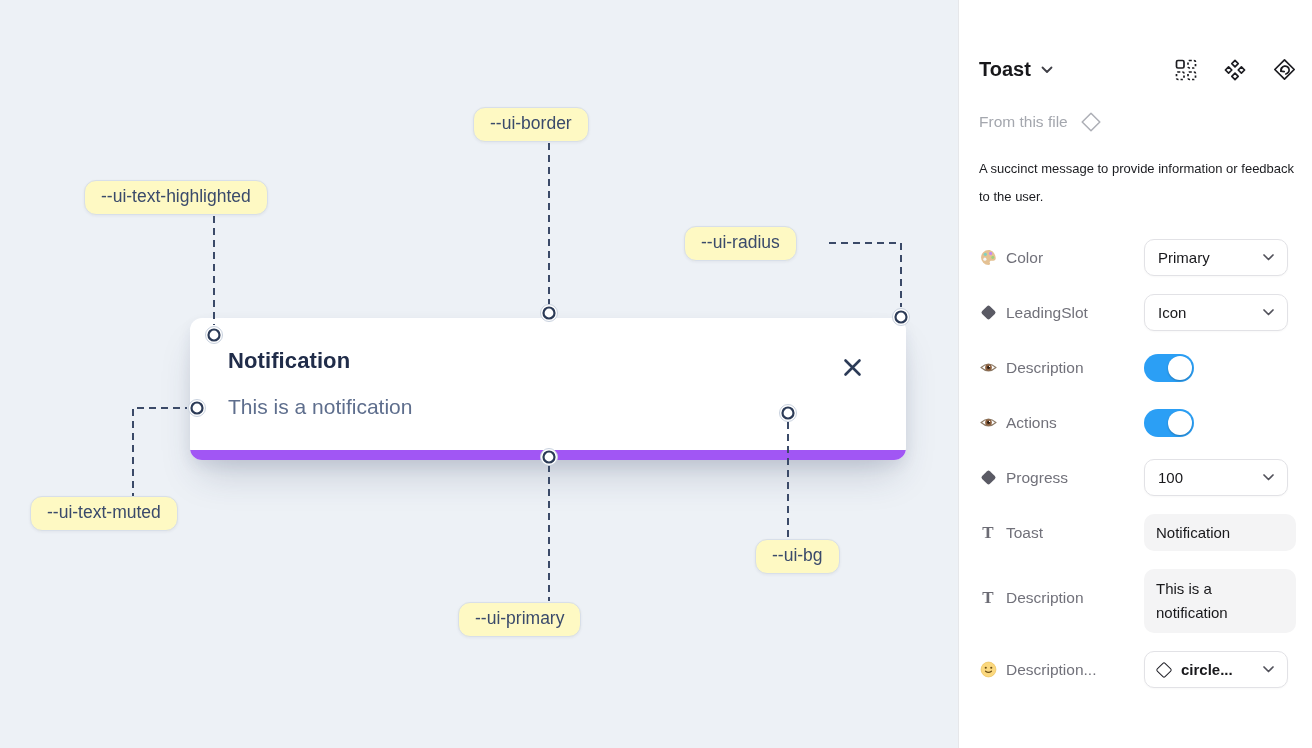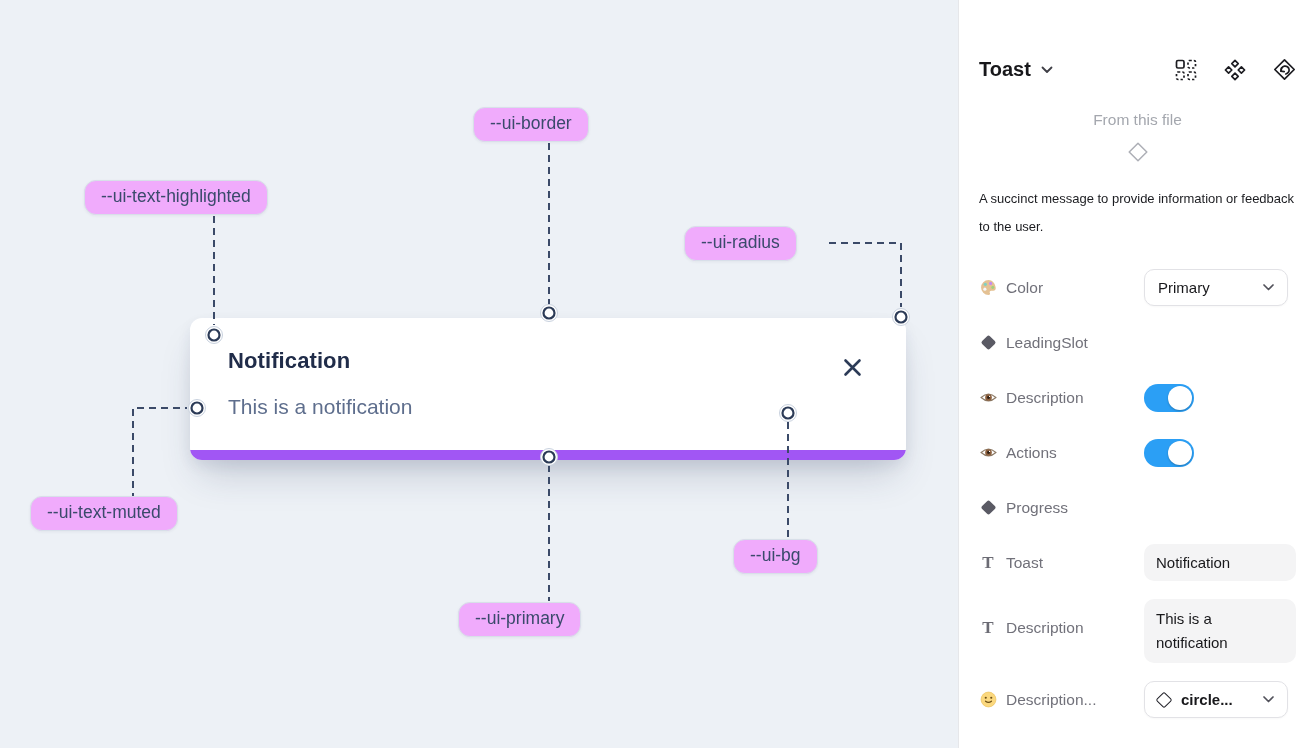--- a/index.html
+++ b/index.html
@@ -29,43 +29,43 @@
     cursor:pointer; display:flex; align-items:center; justify-content:center;
   }
   .toast-progress {
     position:absolute; left:0; bottom:0; width:100%; height:10px;
     background:#A156F4;
   }
 
   .connector-layer { position:absolute; left:0; top:0; width:958px; height:748px; pointer-events:none; }
 
   .var-pill {
-    position:absolute; background:#f0abfc; border:1px solid #D8DFE9; border-radius:12px;
+    position:absolute; background:#fef9c3; border:1px solid #D8DFE9; border-radius:12px;
     padding:5px 16px 7px 16px; font-size:17.5px; font-weight:500; color:#3A4A6B;
     box-shadow:0 1px 3px rgba(30,41,70,0.06); white-space:nowrap; cursor:default;
   }
   .pill-border  { left:473px; top:107px; }
   .pill-highlt  { left:84px;  top:180px; }
   .pill-radius  { left:684px; top:226px; }
   .pill-muted   { left:30px;  top:496px; }
   .pill-primary { left:458px; top:602px; }
-  .pill-bg      { left:733px; top:539px; }
+  .pill-bg      { left:755px; top:539px; }
 
   
   .panel {
     width:354px; height:748px; background:#ffffff; border-left:1px solid #E6E7EA;
     padding:58px 16px 0 20px;
   }
   .panel-header { display:flex; align-items:center; }
   .panel-title { font-size:20px; font-weight:700; color:#18181B; }
   .title-chevron { margin-left:10px; display:flex; align-items:center; cursor:pointer; }
   .header-icons { margin-left:auto; display:flex; align-items:center; gap:27px; }
   .header-icons svg { display:block; cursor:pointer; }
 
-  .source-row { margin-top:30px; display:flex; align-items:center; gap:12px;flex-direction:column; }
+  .source-row { margin-top:30px; display:flex; align-items:center; gap:12px; }
   .source-label { font-size:15.5px; color:#A4A7AE; }
 
   .panel-desc { margin-top:22px; width:318px; font-size:13px; line-height:28px; color:#1B1C20; }
 
   .props { margin-top:28px; display:flex; flex-direction:column; }
   .prop-row { display:flex; align-items:center; margin-bottom:18px; min-height:37px; }
   .prop-row.tall { align-items:flex-start; }
   .prop-label { display:flex; align-items:center; gap:9px; flex:1; min-width:0; }
   .prop-row.tall .prop-label { margin-top:20px; }
   .prop-label-text {
@@ -227,20 +227,28 @@
         </div>
       </div>
 
       <div class="prop-row">
         <div class="prop-label">
           <span class="prop-icon">
               <span class="diamond-solid"></span>
             </span>
           <span class="prop-label-text">LeadingSlot</span>
         </div>
+        <div class="control">
+          <div class="dropdown">
+            <span class="dropdown-value">Icon</span>
+            <svg width="11" height="7" viewBox="0 0 11 7">
+                <path d="M1 1 L5.5 5.5 L10 1" stroke="#52525B" stroke-width="1.7" fill="none" stroke-linecap="round" stroke-linejoin="round"></path>
+              </svg>
+          </div>
+        </div>
       </div>
 
       <div class="prop-row">
         <div class="prop-label">
           <span class="prop-icon">
             <svg width="17" height="17" viewBox="0 0 16 16">
                 <path d="M1 8 Q8 1.6 15 8 Q8 14.4 1 8 Z" fill="#FDFDFD" stroke="#8C7A66" stroke-width="1"></path>
                 <circle cx="8" cy="8" r="3.1" fill="#8B5E3C"></circle>
                 <circle cx="8" cy="8" r="1.4" fill="#2E1F14"></circle>
                 <circle cx="9" cy="7" r="0.6" fill="#fff"></circle>
@@ -274,20 +282,28 @@
         </div>
       </div>
 
       <div class="prop-row">
         <div class="prop-label">
           <span class="prop-icon">
               <span class="diamond-solid"></span>
             </span>
           <span class="prop-label-text">Progress</span>
         </div>
+        <div class="control">
+          <div class="dropdown">
+            <span class="dropdown-value">100</span>
+            <svg width="11" height="7" viewBox="0 0 11 7">
+                <path d="M1 1 L5.5 5.5 L10 1" stroke="#52525B" stroke-width="1.7" fill="none" stroke-linecap="round" stroke-linejoin="round"></path>
+              </svg>
+          </div>
+        </div>
       </div>
 
       <div class="prop-row">
         <div class="prop-label">
           <span class="prop-icon">
               <span class="t-glyph">T</span>
             </span>
           <span class="prop-label-text">Toast</span>
         </div>
         <div class="control">

